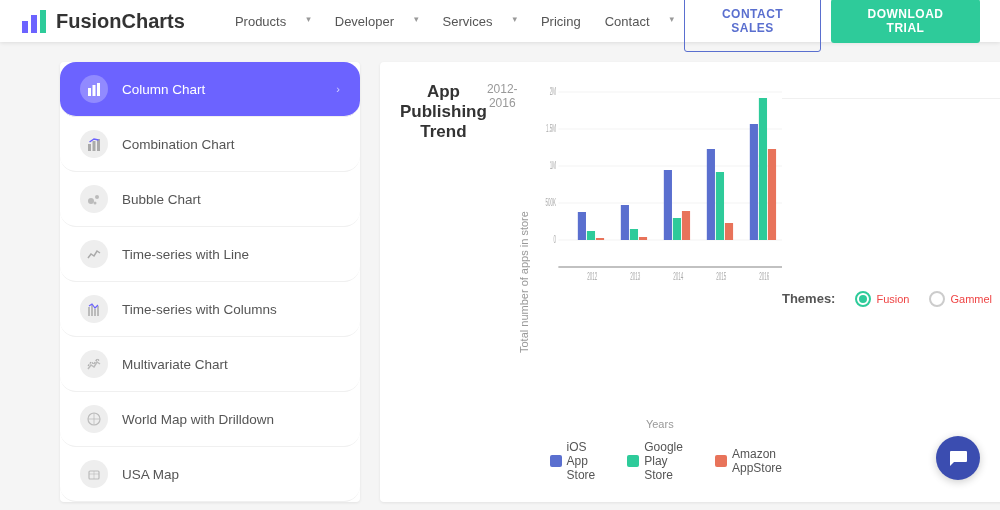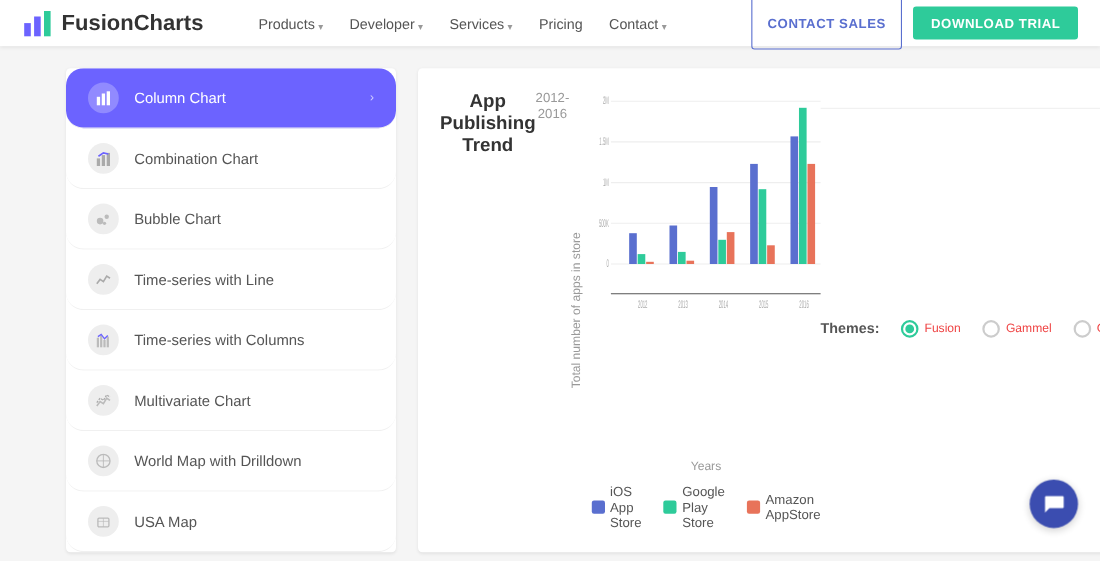--- a/index.html
+++ b/index.html
@@ -34,22 +34,22 @@
       align-items: center;
       gap: 4px;
       flex: 1;
     }
     .nav-item {
       padding: 6px 10px;
       color: #555;
       font-size: 13px;
       cursor: pointer;
       display: flex;
-      align-items: flex-end;
-      gap: 3px;
+      align-items: flex-start;
+      gap: 20px;
       border-radius: 3px;
     }
     .nav-chevron { font-size: 9px; color: #999; }
     .navbar-actions { display: flex; align-items: center; gap: 10px; }
     .btn-contact {
       border: 1.5px solid #5a6fcf;
       color: #5a6fcf;
       background: transparent;
       padding: 16px 14px;
       border-radius: 3px;
@@ -179,20 +179,21 @@
       justify-content: center;
       gap: 20px;
       margin-top: 10px;
       font-size: 12px;
       color: #555;
     }
     .legend-item {
       display: flex;
       align-items: center;
       gap: 5px;
+      margin-left: 12px;
     }
     .legend-dot {
       width: 12px;
       height: 12px;
       border-radius: 2px;
       flex-shrink: 0;
     }
 
     
     .themes-row {

